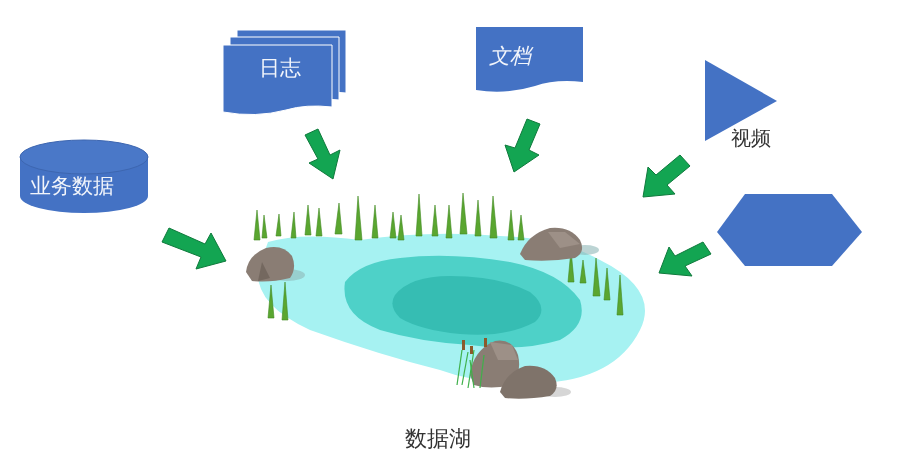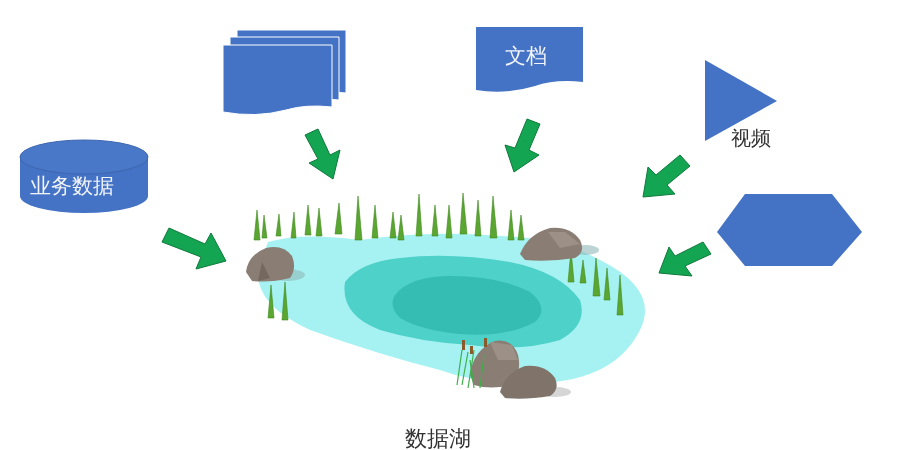--- a/index.html
+++ b/index.html
@@ -115,22 +115,23 @@
     </g>
     <rect x="462" y="340" width="3" height="10" fill="#8b5a2b"></rect>
     <rect x="484" y="338" width="3" height="9" fill="#8b5a2b"></rect>
     <rect x="470" y="346" width="3" height="8" fill="#8b5a2b"></rect>
   </g>
 </svg>
 
 <div class="shape-text" style="left:20px; top:173px; width:104px;">业务数据</div>
 
 <div class="shape-text" style="left:240px; top:55px; width:80px;">
+  <div>日志</div>
 </div>
 
-<div class="shape-text" style="left:486px; top:43px; width:80px;">文档</div>
+<div class="shape-text" style="left:470px; top:43px; width:80px;font-style:italic;">文档</div>
 
 <div class="plain-text" style="left:731px; top:125px;">视频</div>
 
 <div class="shape-text" style="left:750px; top:204px; width:80px;">
 </div>
 
 <div class="plain-text" style="left:405px; top:424px; font-size:22px;">数据湖</div>
 
 </body></html>

